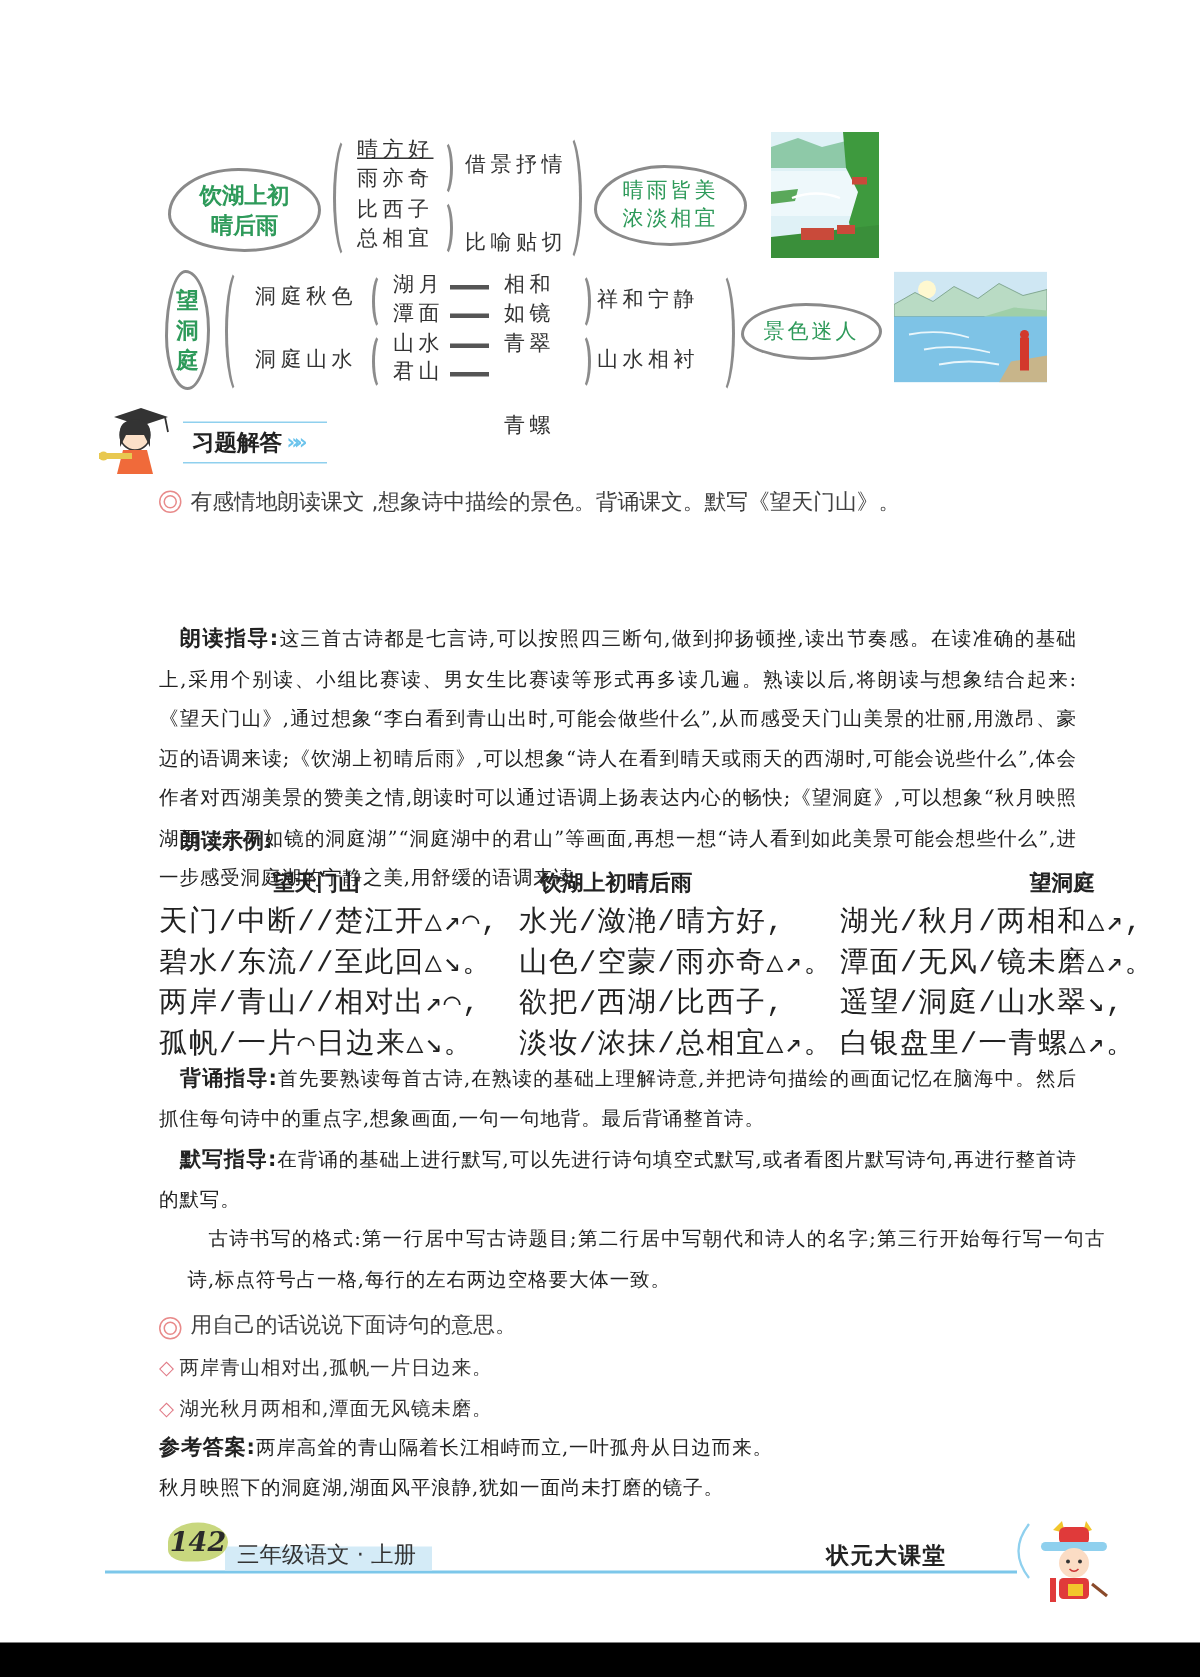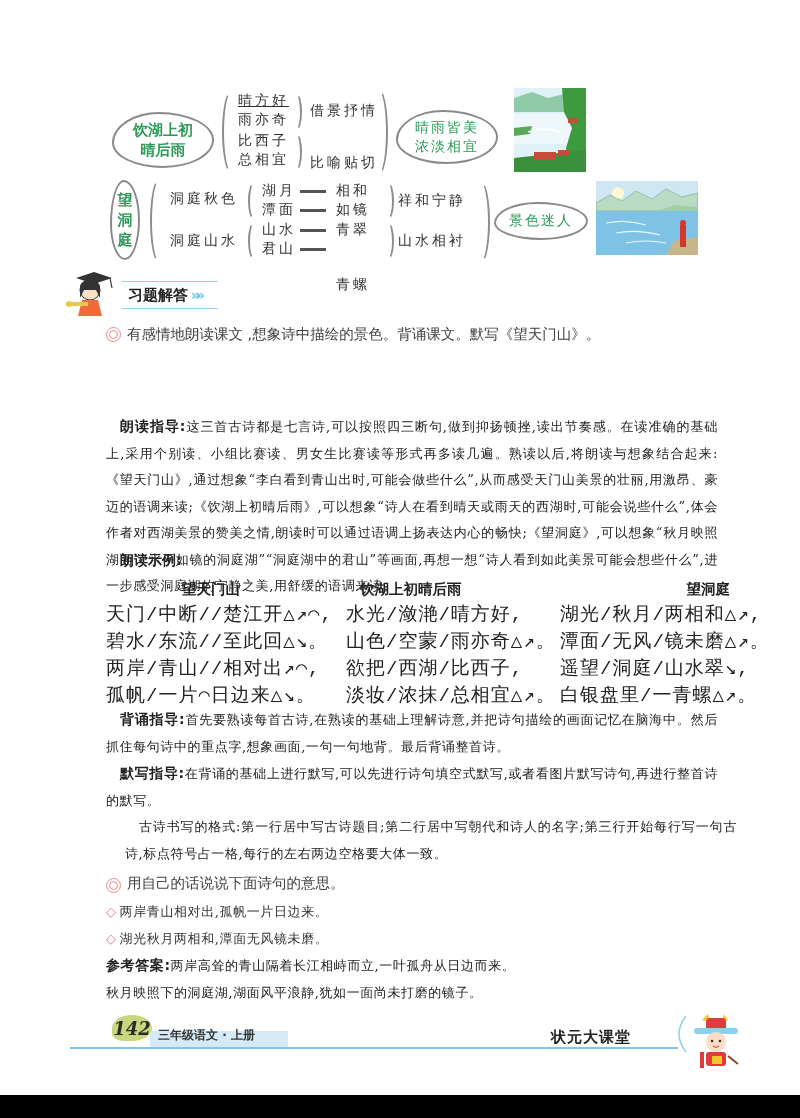--- a/index.html
+++ b/index.html
@@ -68,22 +68,22 @@
   .page-badge {
     position: absolute; left: 112px; top: 1015px; width: 40px; height: 26px; border-radius: 50% 50% 50% 30%;
     background: #c8d77e; font-family: "DejaVu Serif", "Liberation Serif", serif; font-style: italic; font-weight: bold;
     font-size: 18px; color: #2a2a2a; display: flex; align-items: center; justify-content: center;
   }
   .footer-line { position: absolute; left: 70px; top: 1047px; width: 608px; height: 2px; background: #7cc7ea; }
   .book-band {
     position: absolute; left: 150px; top: 1031px; width: 138px; height: 16px; background: #d4ebf7;
   }
   .book-title {
-    position: absolute; left: 158px; top: 1027px; font-family: "DejaVu Sans", "Liberation Sans", sans-serif; font-weight: bold;
-    font-size: 12px; color: #333; white-space: nowrap;
+    position: absolute; left: 158px; top: 1027px; font-family: "DejaVu Sans", "Liberation Sans", sans-serif; font-weight: normal;
+    font-size: 15px; color: #333; white-space: nowrap;
   }
   .brand {
     position: absolute; left: 551px; top: 1028px; font-family: "DejaVu Sans", "Liberation Sans", sans-serif; font-weight: bold;
     font-size: 15px; color: #222; letter-spacing: 1px;
   }
   .black-bar { position: absolute; left: 0; top: 1095px; width: 800px; height: 23px; background: #000; }
 </style>
 </head>
 <body>
 

